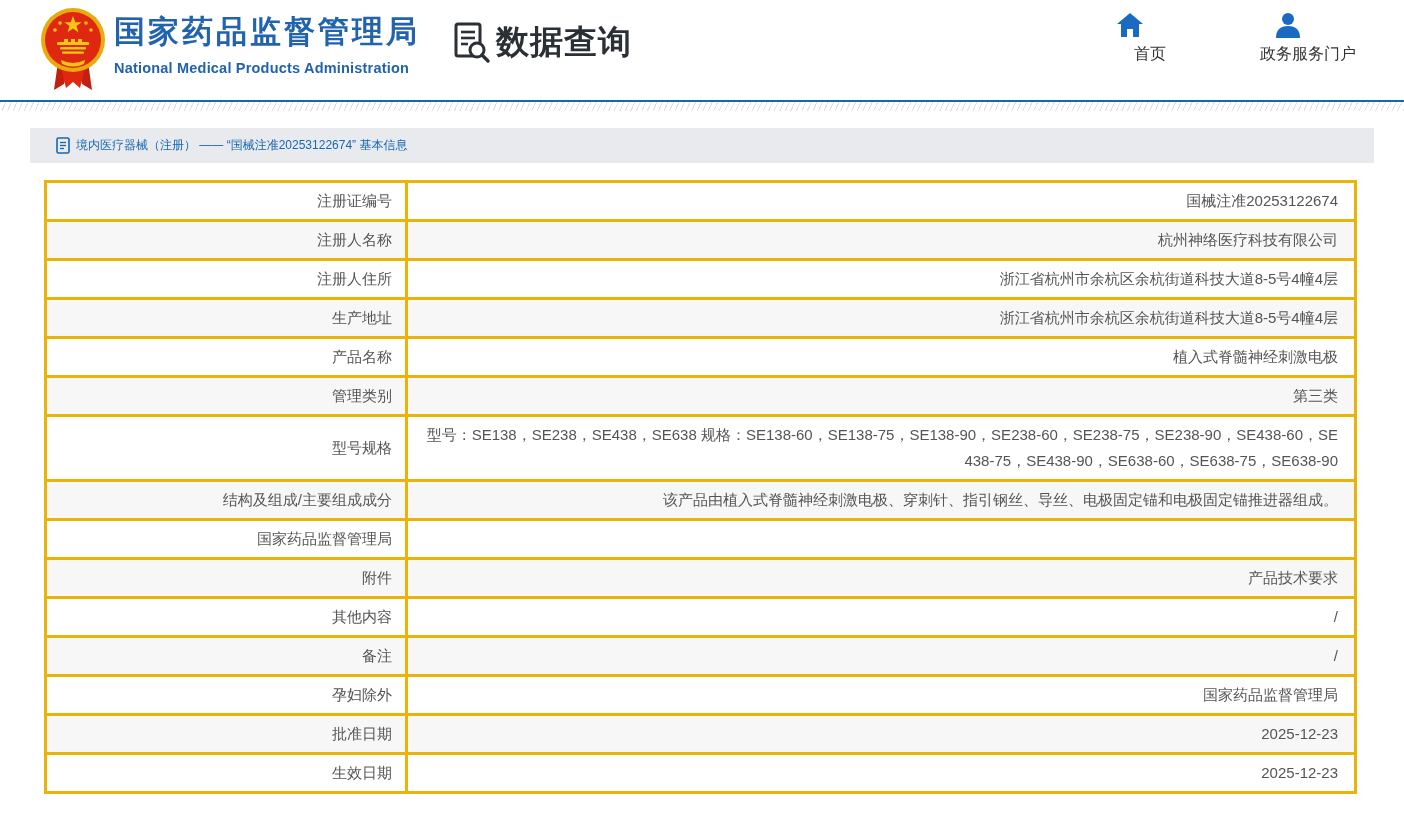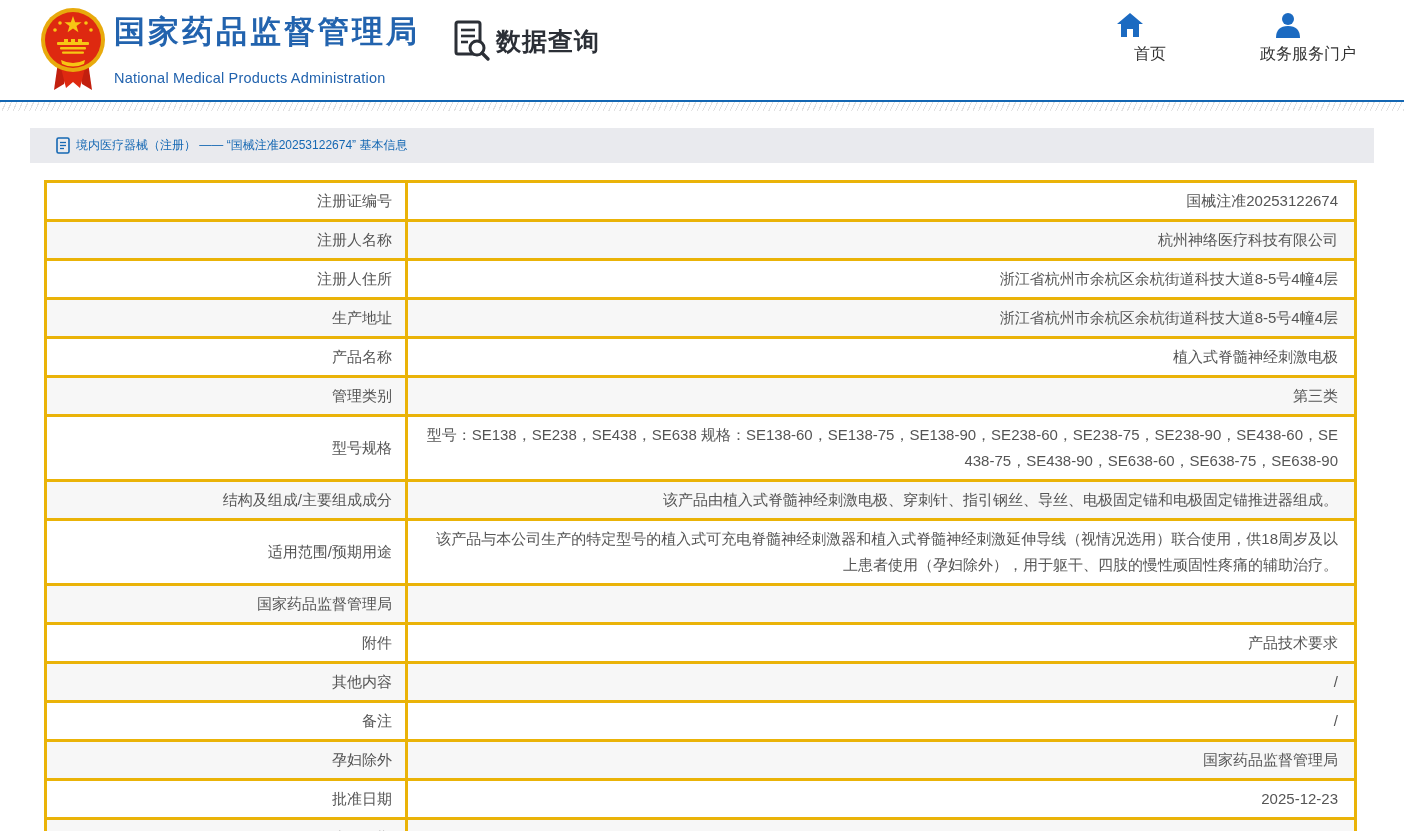--- a/index.html
+++ b/index.html
@@ -4,23 +4,23 @@
 <style>
   * { margin: 0; padding: 0; box-sizing: border-box; }
   html, body { width: 1404px; height: 831px; overflow: hidden; background: #ffffff;
     font-family: "Liberation Sans", "DejaVu Sans", sans-serif; }
 
   
   .header { position: relative; width: 1404px; height: 100px; background: #fff; }
   .emblem { position: absolute; left: 40px; top: 4px; width: 66px; height: 94px; cursor: pointer; }
   .brand { position: absolute; left: 114px; top: 13px; }
   .brand-cn { font-size: 31px; font-weight: bold; color: #2263ae; letter-spacing: 3px; line-height: 1.25; }
-  .brand-en { font-size: 14.5px; color: #2263ae; margin-top: 18px; letter-spacing: 0.2px; }
+  .brand-en { font-size: 14.5px; color: #2263ae; margin-top: 8px; letter-spacing: 0.2px; font-weight: bold; }
   .dataquery { position: absolute; left: 453px; top: 20px; display: flex; align-items: center; gap: 5px; cursor: pointer; }
-  .dataquery-text { font-size: 25px; color: #2b2f36; font-weight: 600; letter-spacing: 1px; }
+  .dataquery-text { font-size: 33px; color: #2b2f36; font-weight: 600; letter-spacing: 1px; }
   .topnav { position: absolute; top: 12px; right: 48px; display: flex; gap: 54px; }
   .topnav-item { display: flex; flex-direction: column; align-items: center; gap: 6px; cursor: pointer; }
   .topnav-label { font-size: 16px; color: #333; white-space: nowrap; margin-left: 40px; }
 
   
   .blue-line { position: absolute; top: 100px; left: 0; width: 1404px; height: 2px; background: #1467b3; }
   .hatch { position: absolute; top: 102px; left: 0; width: 1404px; height: 9px;
     background: repeating-linear-gradient(115deg, #e2e2e2 0 1px, #ffffff 1px 5px); }
 
   
@@ -157,24 +157,20 @@
         </tr>
       <tr>
           <td class="lbl">型号规格</td>
           <td class="val">型号：SE138，SE238，SE438，SE638  规格：SE138-60，SE138-75，SE138-90，SE238-60，SE238-75，SE238-90，SE438-60，SE438-75，SE438-90，SE638-60，SE638-75，SE638-90</td>
         </tr>
       <tr>
           <td class="lbl">结构及组成/主要组成成分</td>
           <td class="val">该产品由植入式脊髓神经刺激电极、穿刺针、指引钢丝、导丝、电极固定锚和电极固定锚推进器组成。</td>
         </tr>
       <tr>
-          <td class="lbl">适用范围/预期用途</td>
-          <td class="val">该产品与本公司生产的特定型号的植入式可充电脊髓神经刺激器和植入式脊髓神经刺激延伸导线（视情况选用）联合使用，供18周岁及以上患者使用（孕妇除外），用于躯干、四肢的慢性顽固性疼痛的辅助治疗。</td>
-        </tr>
-      <tr>
           <td class="lbl">国家药品监督管理局</td>
           <td class="val"></td>
         </tr>
       <tr>
           <td class="lbl">附件</td>
           <td class="val">产品技术要求</td>
         </tr>
       <tr>
           <td class="lbl">其他内容</td>
           <td class="val">/</td>

